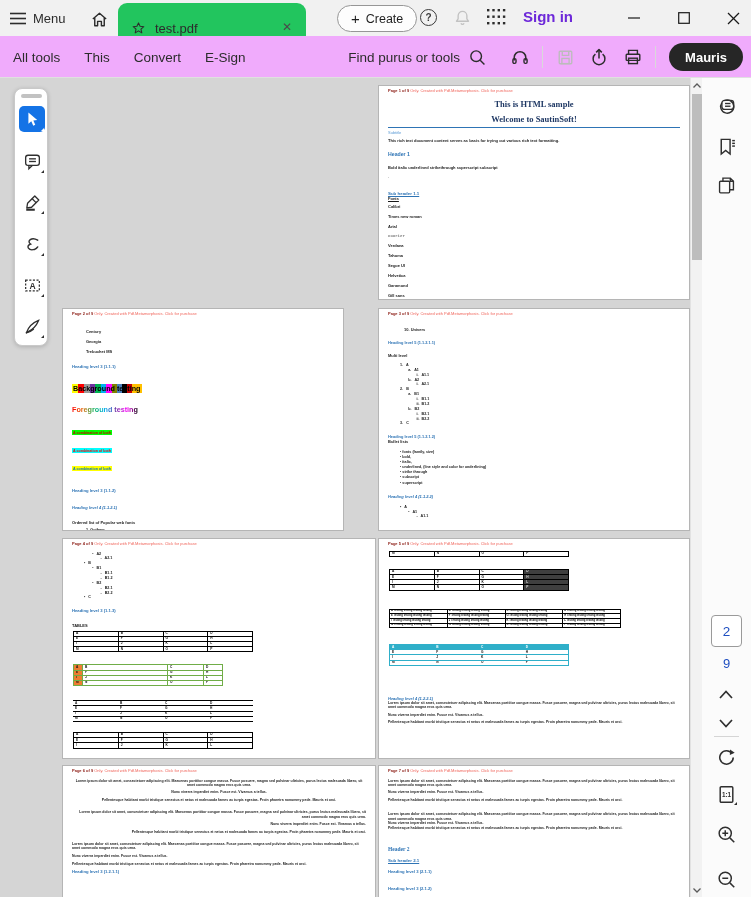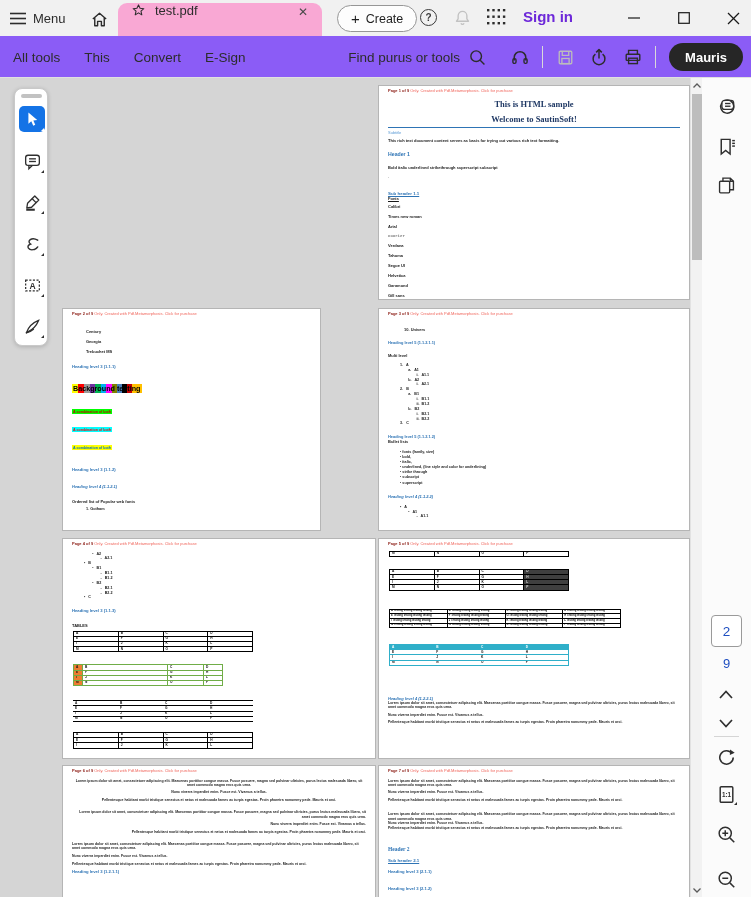--- a/index.html
+++ b/index.html
@@ -5,37 +5,37 @@
   * { margin:0; padding:0; box-sizing:border-box; }
   html,body { width:751px; height:897px; overflow:hidden; background:#fff;
               font-family:"Liberation Sans", sans-serif; }
   .app { position:relative; width:751px; height:897px; }
 
   
   .titlebar { position:absolute; left:0; top:0; width:751px; height:36px; background:#f1f1f1; }
   .menu-btn { position:absolute; left:10px; top:0; height:36px; display:flex; align-items:center; gap:7px; cursor:pointer; }
   .menu-btn span { font-size:13px; color:#2c2c2c; }
   .home-btn { position:absolute; left:88px; top:8px; width:22px; height:22px; display:flex; align-items:center; justify-content:center; cursor:pointer; }
-  .tab { position:absolute; left:118px; top:3px; width:204px; height:33px; background:#f9a8d4; border-radius:9px 9px 0 0; display:flex; align-items:flex-start; padding:0 10px 0 13px; }
+  .tab { position:absolute; left:118px; top:3px; width:188px; height:33px; background:#22c55e; border-radius:9px 9px 0 0; display:flex; align-items:flex-end; padding:0 10px 0 13px; }
   .tab-star { width:15px; height:15px; margin-right:9px; }
   .tab-title { font-size:13px; color:#2c2c2c; flex:1; }
   .tab-close { font-size:12px; color:#4a4a4a; cursor:pointer; padding:2px 4px; }
   .create-btn { position:absolute; left:337px; top:5px; height:27px; padding:0 13px; border:1px solid #969696; border-radius:14px; background:#fdfdfd; display:flex; align-items:center; gap:6px; font-size:12.5px; color:#1f1f1f; cursor:pointer; }
   .create-plus { font-size:15px; line-height:1; color:#1f1f1f; }
   .help-btn { position:absolute; left:420px; top:9px; width:17px; height:17px; border:1.4px solid #3a3a3a; border-radius:50%; display:flex; align-items:center; justify-content:center; font-size:10px; font-weight:bold; color:#3a3a3a; cursor:pointer; }
   .bell-btn { position:absolute; left:453px; top:8px; cursor:default; }
   .apps-btn { position:absolute; left:487px; top:9px; cursor:pointer; }
   .signin { position:absolute; left:523px; top:8px; font-size:15px; font-weight:700; color:#6d28d9; cursor:pointer; }
   .win-min { position:absolute; left:618px; top:0; width:32px; height:36px; }
   .win-max { position:absolute; left:668px; top:0; width:32px; height:36px; }
   .win-close { position:absolute; left:717px; top:0; width:32px; height:36px; }
   .winbtn { display:flex; align-items:center; justify-content:center; cursor:pointer; }
 
   
-  .toolbar { position:absolute; left:0; top:36px; width:751px; height:42px; background:#8b5cf6; border-bottom:1px solid #e0e0e0; }
+  .toolbar { position:absolute; left:0; top:36px; width:751px; height:42px; background:#f0abfc; border-bottom:1px solid #e0e0e0; }
   .menus { position:absolute; left:13px; top:0; height:42px; display:flex; align-items:center; gap:24px; }
   .menus span { font-size:13.5px; color:#2c2c2c; cursor:pointer; }
   .tb-right { position:absolute; right:8px; top:0; height:42px; display:flex; align-items:center; }
   .find-btn { display:flex; align-items:center; gap:8px; cursor:pointer; margin-right:16px; }
   .find-btn span { font-size:13.5px; color:#2c2c2c; }
   .tb-icon { width:34px; height:30px; display:flex; align-items:center; justify-content:center; cursor:pointer; }
   .tb-divider { width:1px; height:22px; background:#d9d9d9; margin:0 5px; }
   .share-btn { margin-left:8px; height:28px; padding:0 16px; background:#262626; color:#fff; font-size:13px; font-weight:700; border:none; border-radius:14px; display:flex; align-items:center; cursor:pointer; }
 
   
@@ -58,21 +58,21 @@
   .fit-tool::after { content:""; position:absolute; right:0px; bottom:0px; border-left:3.5px solid transparent; border-bottom:3.5px solid #2f2f2f; }
 
   
   .scrollbar { position:absolute; left:690px; top:0; width:12px; height:819px; background:#f2f2f2; border-left:1px solid #e2e2e2; }
   .sb-arrow { position:absolute; left:0; width:12px; height:14px; display:flex; align-items:center; justify-content:center; cursor:pointer; }
   .sb-thumb { position:absolute; left:1px; top:16px; width:10px; height:166px; background:#bdbdbd; cursor:pointer; }
 
   
   .page { position:absolute; background:#fff; border:1px solid #b5b5b5; overflow:hidden; padding:2px 9px 0 9px; cursor:default; }
   .pg1 { left:378px; top:7px;  width:312px; height:215px; }
-  .pg2 { left:62px;  top:230px; width:259px; height:223px; }
+  .pg2 { left:62px;  top:230px; width:282px; height:223px; }
   .pg3 { left:378px; top:230px; width:312px; height:223px; }
   .pg4 { left:62px;  top:460px; width:314px; height:221px; }
   .pg5 { left:378px; top:460px; width:312px; height:221px; }
   .pg6 { left:62px;  top:687px; width:314px; height:215px; }
   .pg7 { left:378px; top:687px; width:312px; height:215px; }
 
   .wm { font-size:4px; line-height:1.4; white-space:nowrap; }
   .wm b { color:#8b1a12; }
   .wm span { color:#f0645a; }
 
@@ -353,20 +353,21 @@
     <section class="page pg2">
       <div class="wm"><b>Page 2 of 9</b> <span>Only. Created with Pdf.Metamorphosis. Click for purchase</span></div>
       <div class="font-list3 mt12" style="margin-left:14px">
 
       <div>Century</div>
           <div>Georgia</div>
           <div>Trebuchet MS</div>
         </div>
       <div class="h3blue mt10">Heading level 3 (1.1.1)</div>
       <div class="mt8"><span class="bg-rainbow">Background testing</span></div>
+      <div class="mt3"><span class="fg-rainbow">Foreground testing</span></div>
       <div class="mt4"><span class="hl hl-green">A combination of both</span></div>
       <div><span class="hl hl-cyan">A combination of both</span></div>
       <div><span class="hl hl-yellow">A combination of both</span></div>
       <div class="h3blue mt14">Heading level 3 (1.1.2)</div>
       <div class="h4blue mt12">Heading level 4 (1.1.2.1)</div>
       <div class="tinyb mt10">Ordered list of Popular web fonts</div>
       <div class="olist mt3">
 
       <div>Gotham</div>
         </div>

